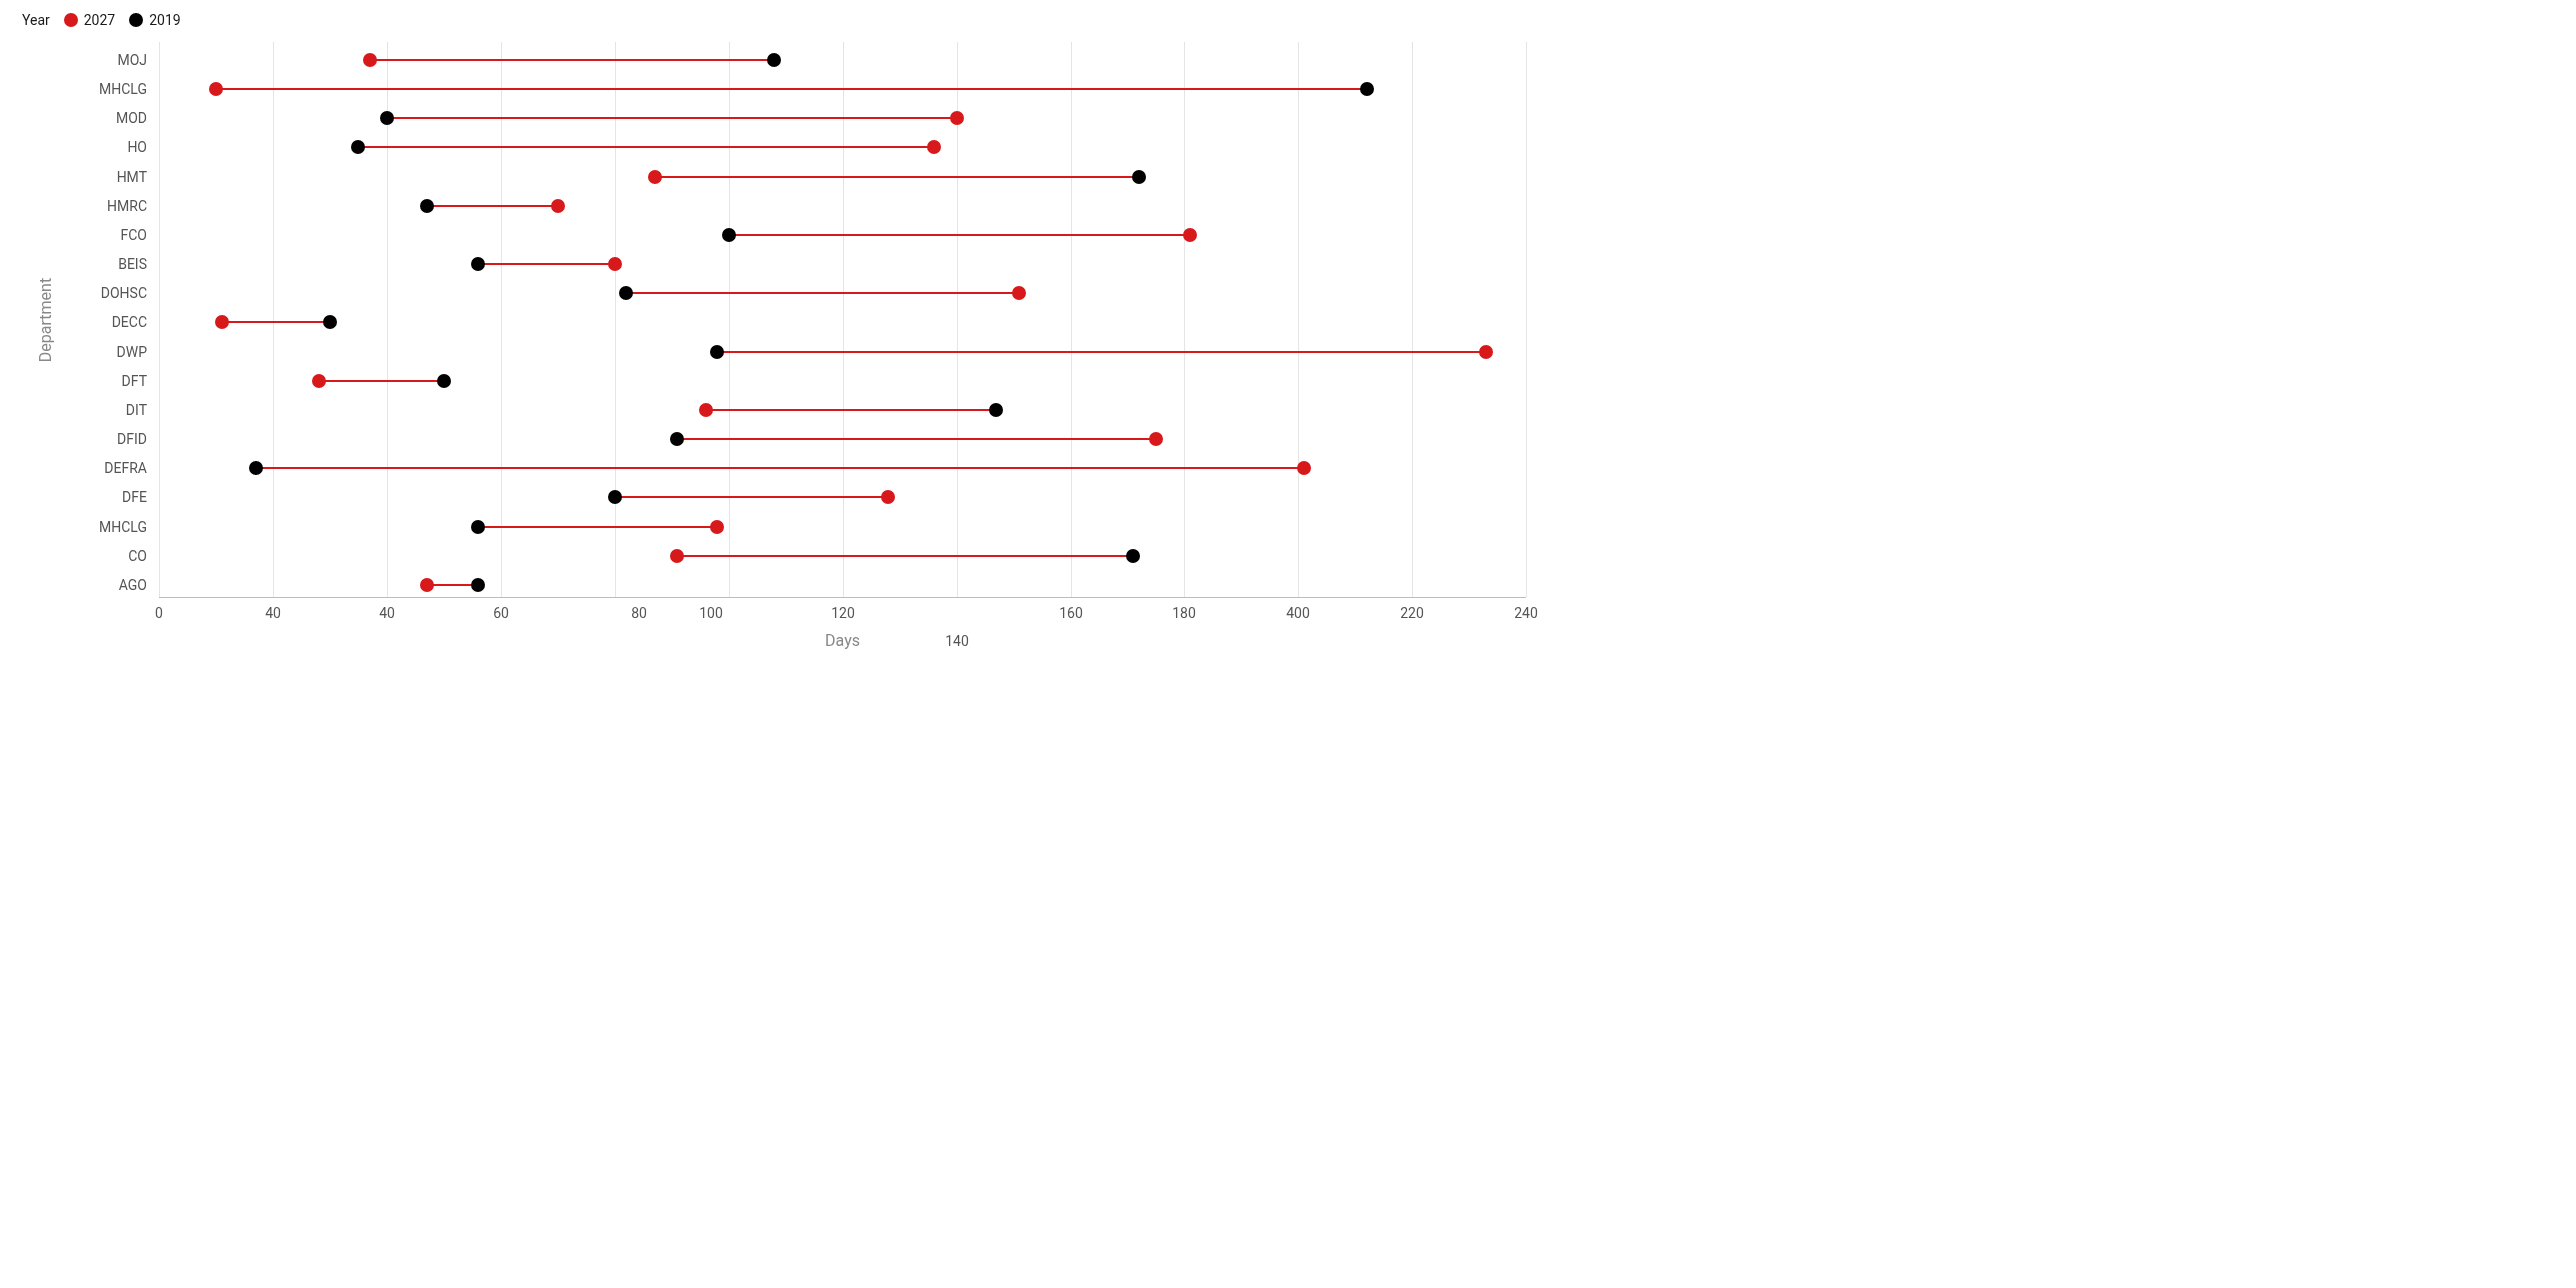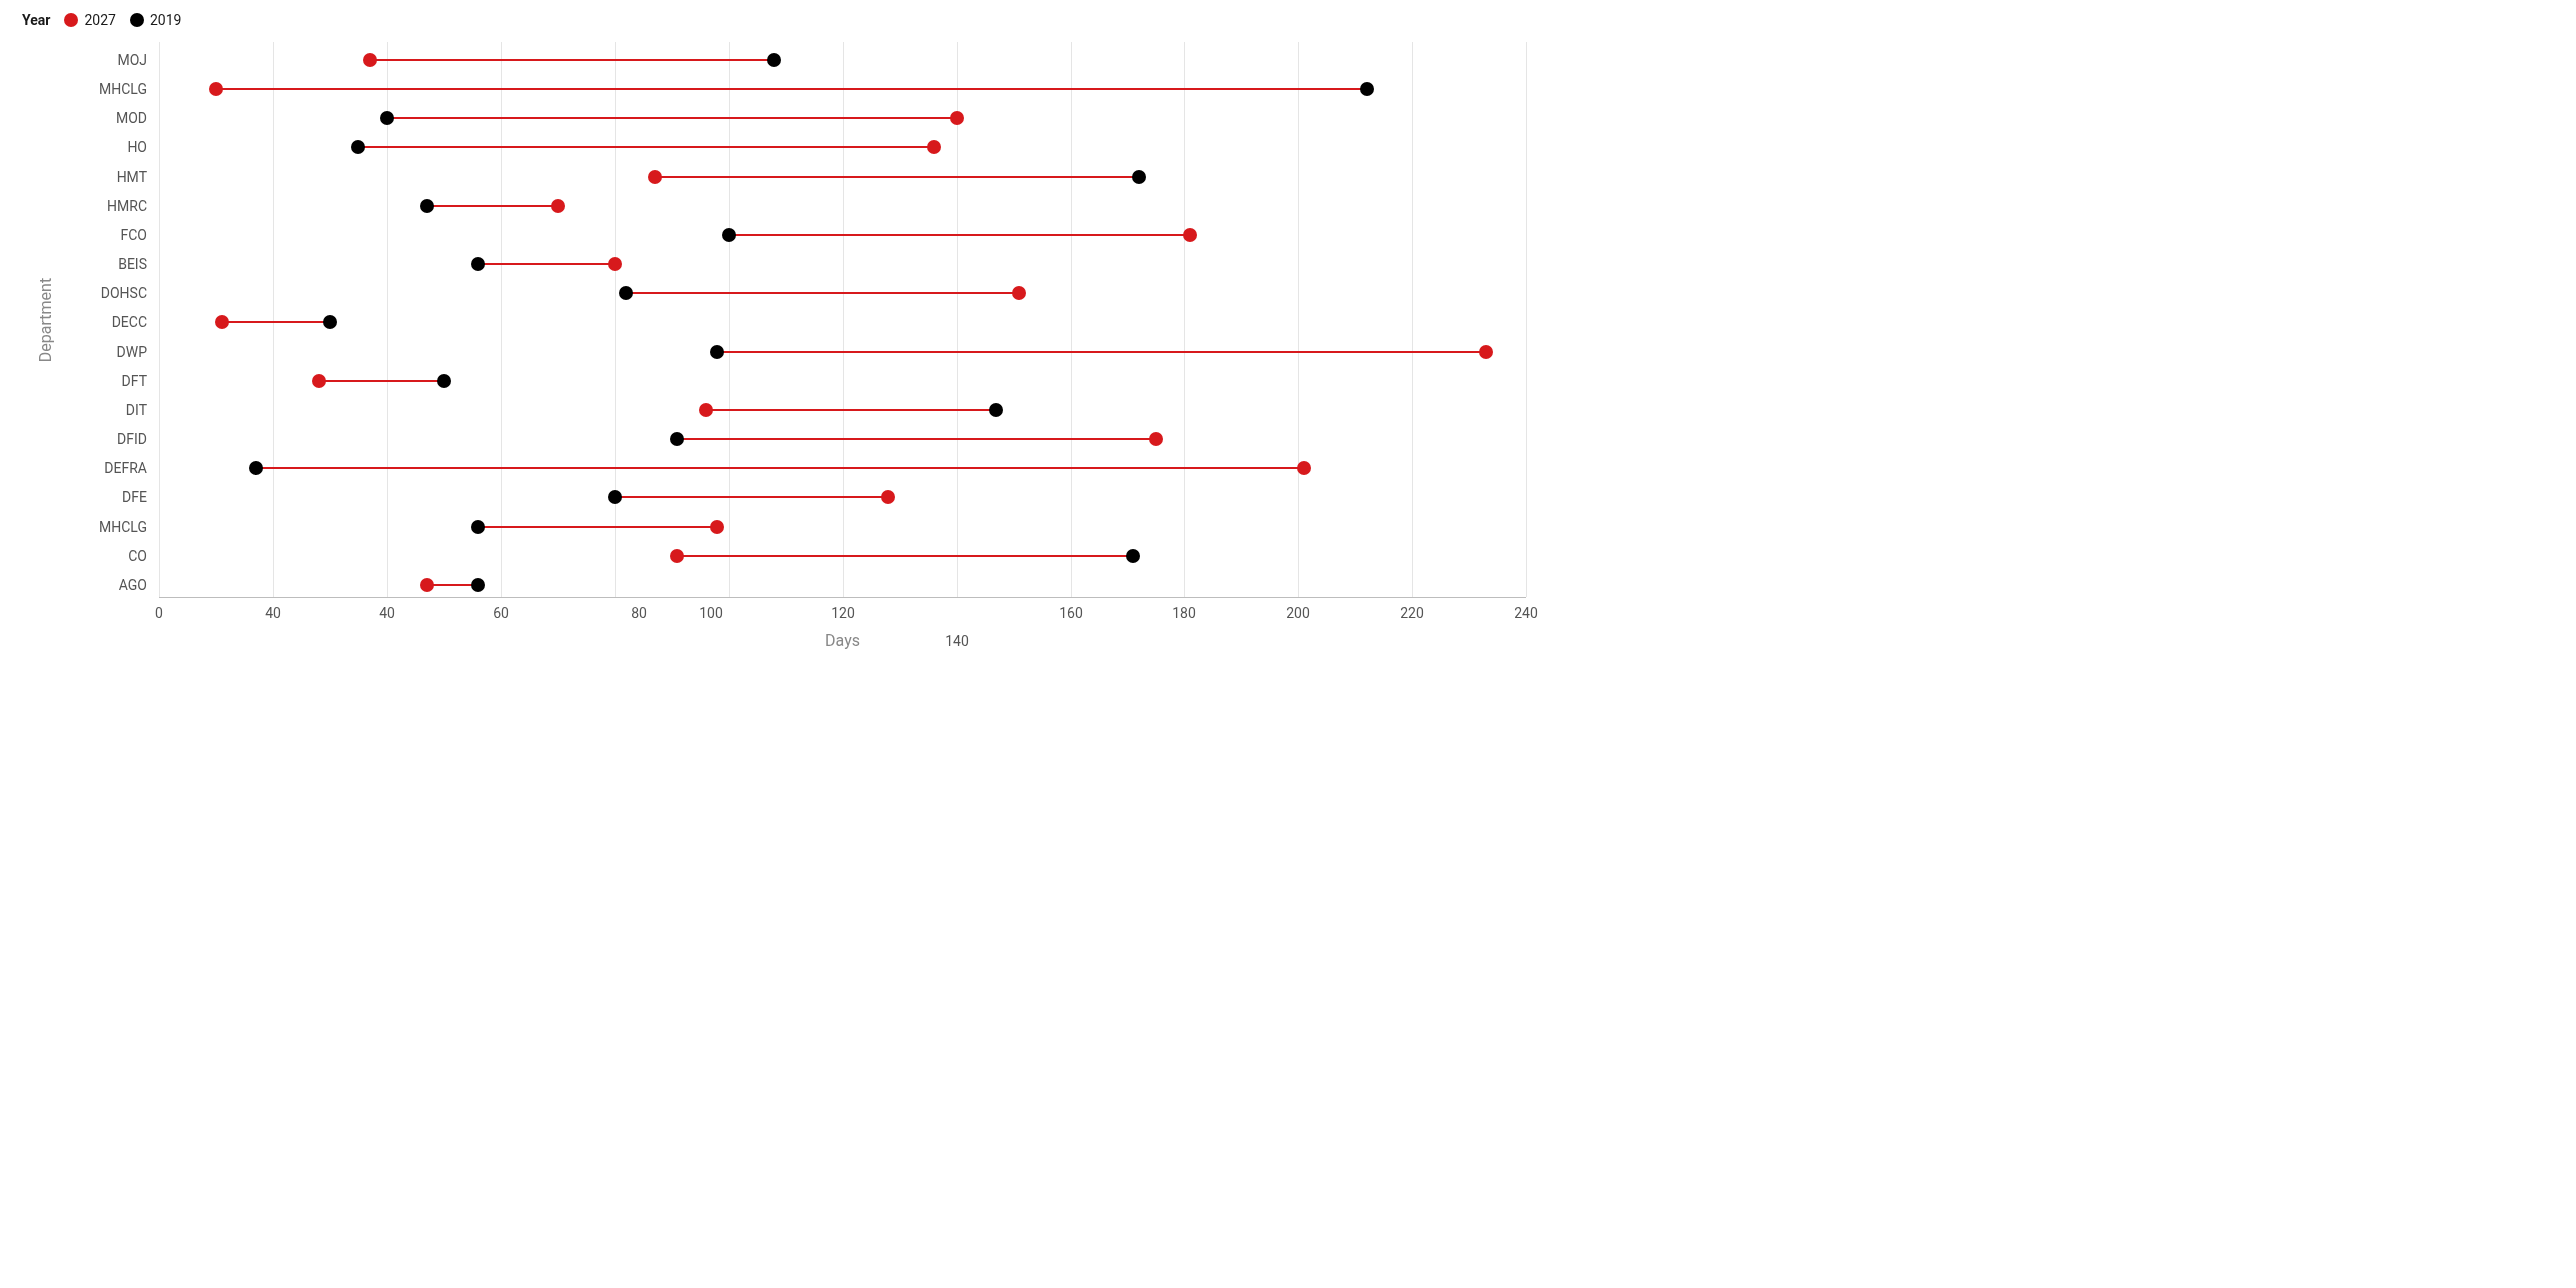--- a/index.html
+++ b/index.html
@@ -14,21 +14,21 @@
     box-sizing: border-box;
     padding: 8px 20px 20px 20px;
   }
   .legend {
     display: flex;
     align-items: center;
     gap: 14px;
     font-size: 14px;
     margin: 4px 0 14px 2px;
   }
-  .legend .label { font-weight: 700; }
+  .legend .label { font-weight: 400; }
   .legend-item {
     display: flex;
     align-items: center;
     gap: 6px;
   }
   .swatch {
     width: 14px; height: 14px; border-radius: 50%;
     display: inline-block;
   }
   .chart-area {
@@ -130,21 +130,21 @@
       <div class="x-tick-label" style="left: 552px;">100</div>
       <div class="grid-line" style="left: 684px;"></div>
       <div class="x-tick-label" style="left: 684px;">120</div>
       <div class="grid-line" style="left: 798px;"></div>
       <div class="x-tick-label" style="left: 798px; margin-top: 36px;">140</div>
       <div class="grid-line" style="left: 912px;"></div>
       <div class="x-tick-label" style="left: 912px;">160</div>
       <div class="grid-line" style="left: 1025px;"></div>
       <div class="x-tick-label" style="left: 1025px;">180</div>
       <div class="grid-line" style="left: 1139px;"></div>
-      <div class="x-tick-label" style="left: 1139px;">200</div>
+      <div class="x-tick-label" style="left: 1139px;">400</div>
       <div class="grid-line" style="left: 1253px;"></div>
       <div class="x-tick-label" style="left: 1253px;">220</div>
       <div class="grid-line" style="left: 1367px;"></div>
       <div class="x-tick-label" style="left: 1367px;">240</div>
       <div class="row" style="top: 18px;">
         <div class="y-label">MOJ</div>
         <div class="bar" style="left: 211px; width: 404px; background: rgb(215, 25, 28);"></div>
         <div class="dot" style="left: 211px; background: rgb(215, 25, 28);"></div>
         <div class="dot" style="left: 615px; background: rgb(0, 0, 0);"></div>
       </div>

